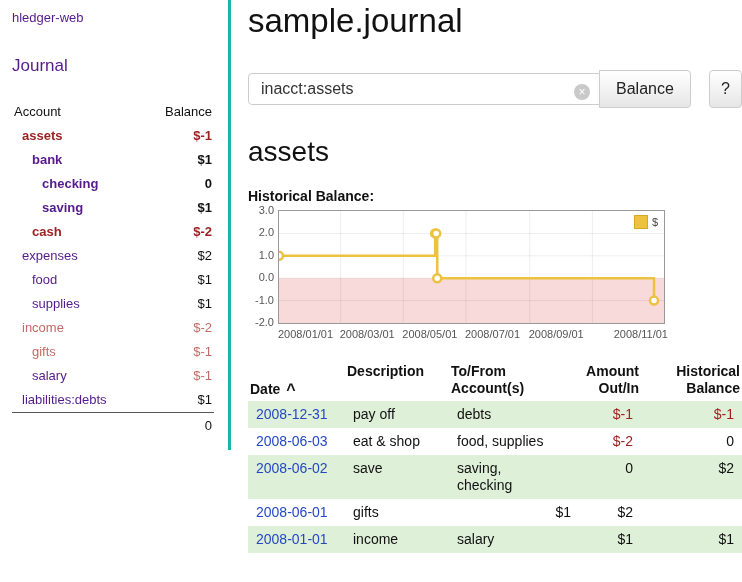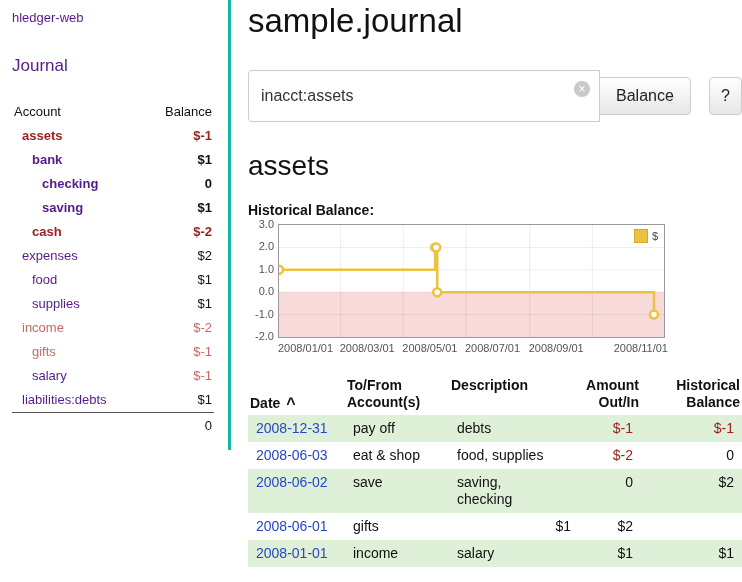--- a/index.html
+++ b/index.html
@@ -29,21 +29,21 @@
   .lvl1{padding-left:8px;}
   .lvl2{padding-left:18px;}
   .lvl3{padding-left:28px;}
   .total-row{border-top:1px solid #555;padding:4px 2px;text-align:right;line-height:17px;}
 
   
   .main{position:absolute;left:248px;top:0;width:494px;}
   h1.page-title{font-size:33px;font-weight:400;margin:2px 0 0 0;color:#111;}
   .search-row{margin-top:30px;display:flex;align-items:center;}
   .input-wrap{position:relative;display:flex;}
-  .search-input{width:352px;height:52px;box-sizing:border-box;border:1px solid #ccc;
+  .search-input{width:352px;height:32px;box-sizing:border-box;border:1px solid #ccc;
     border-radius:4px 0 0 4px;padding:6px 32px 6px 12px;font-size:16px;color:#333;
     font-family:"Liberation Sans",sans-serif;outline:none;}
   .clear-x{position:absolute;right:10px;top:11px;width:16px;height:16px;border-radius:8px;
     background:#c9c9c9;color:#fff;font-size:12px;line-height:16px;text-align:center;cursor:pointer;}
   .btn{height:38px;border:1px solid #ccc;background:linear-gradient(#ffffff,#e6e6e6);
     font-size:16px;color:#222;padding:0 16px;cursor:pointer;font-family:"Liberation Sans",sans-serif;}
   .btn-search{border-radius:0 4px 4px 0;margin-left:-1px;}
   .btn-help{border-radius:4px;margin-left:18px;width:38px;padding:0;}
   h2.acct-heading{font-size:28px;font-weight:400;margin:28px 0 0 0;color:#111;}
   .chart-label{font-size:14px;font-weight:bold;margin:20px 0 6px 0;}
@@ -196,23 +196,23 @@
         <div class="xtick" style="left: 250.685px;">2008/09/01</div>
         <div class="xtick" style="left: 329px; text-align: right;">2008/11/01</div>
       </div>
   </div>
 
   <div class="register">
     <div class="rheader">
       <div>
         <span>Date</span><span class="caret">^</span>
       </div>
+      <div>Description</div>
       <div>To/From
 Account(s)</div>
-      <div>Description</div>
       <div class="right">Amount
 Out/In</div>
       <div class="right">Historical
 Balance</div>
     </div>
 
     <div class="rrow green">
       <div><a class="datelink">2008-12-31</a></div>
       <div>pay off</div>
       <div class="preline">debts</div>

